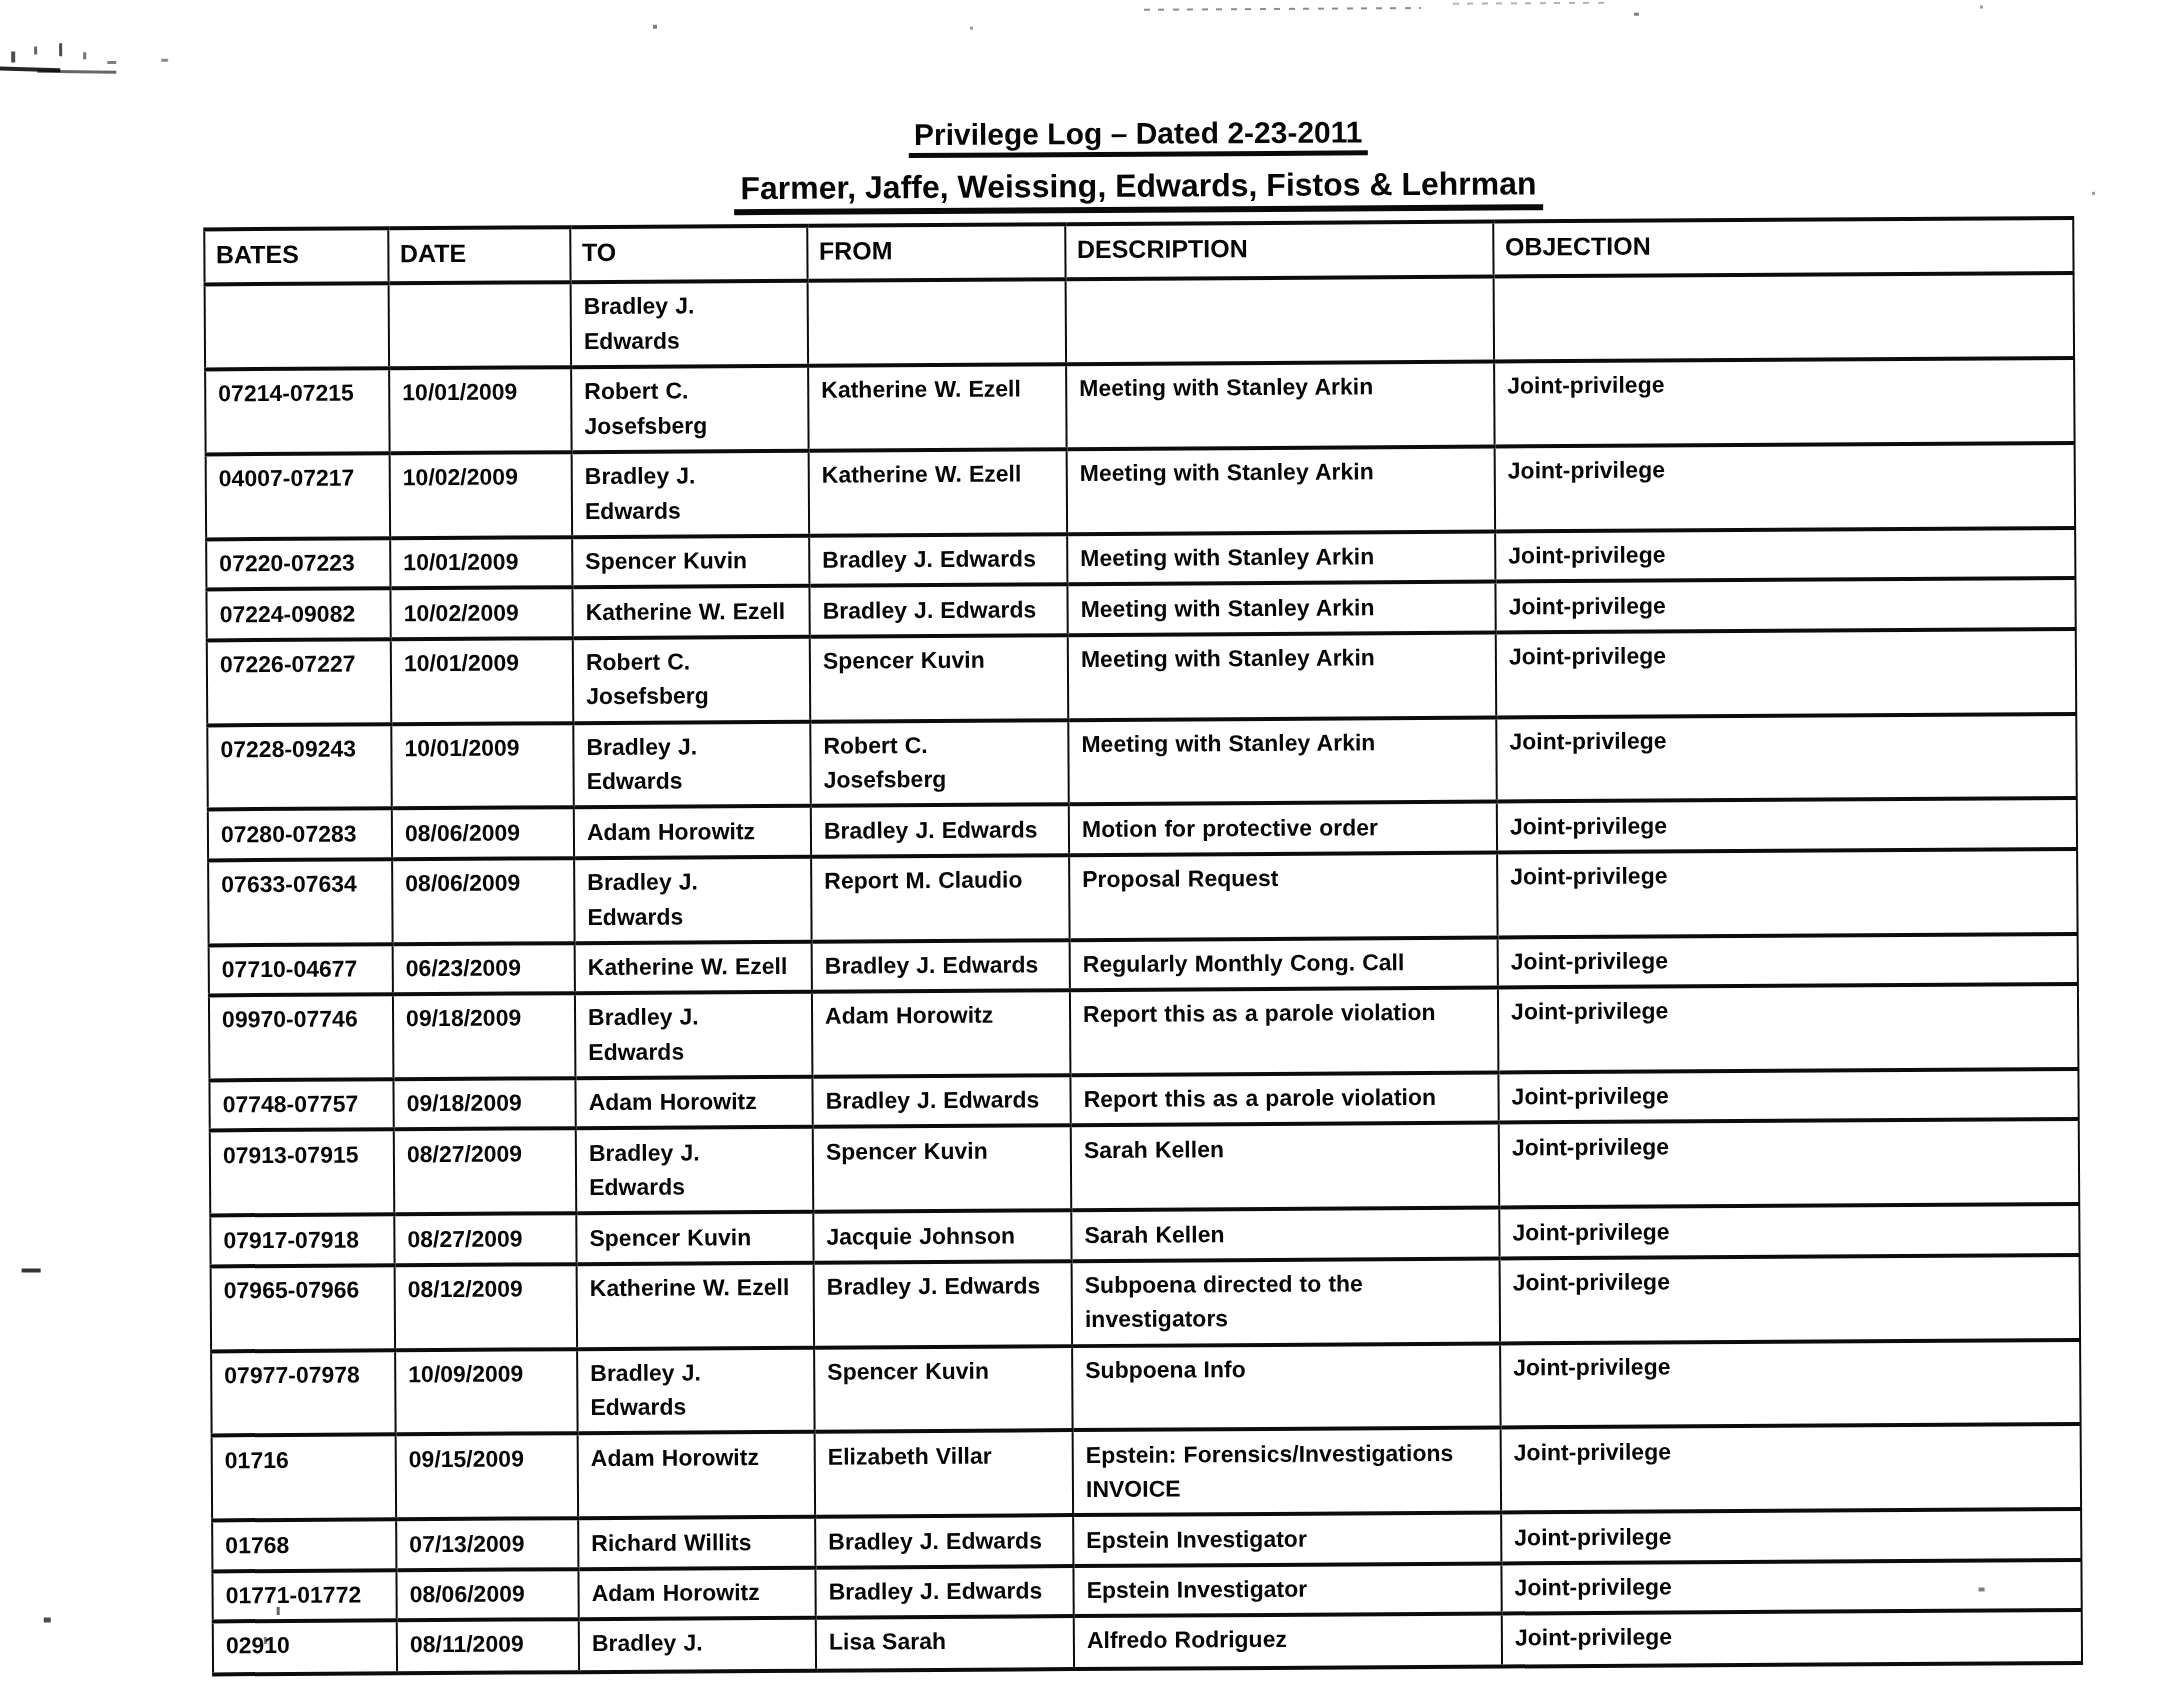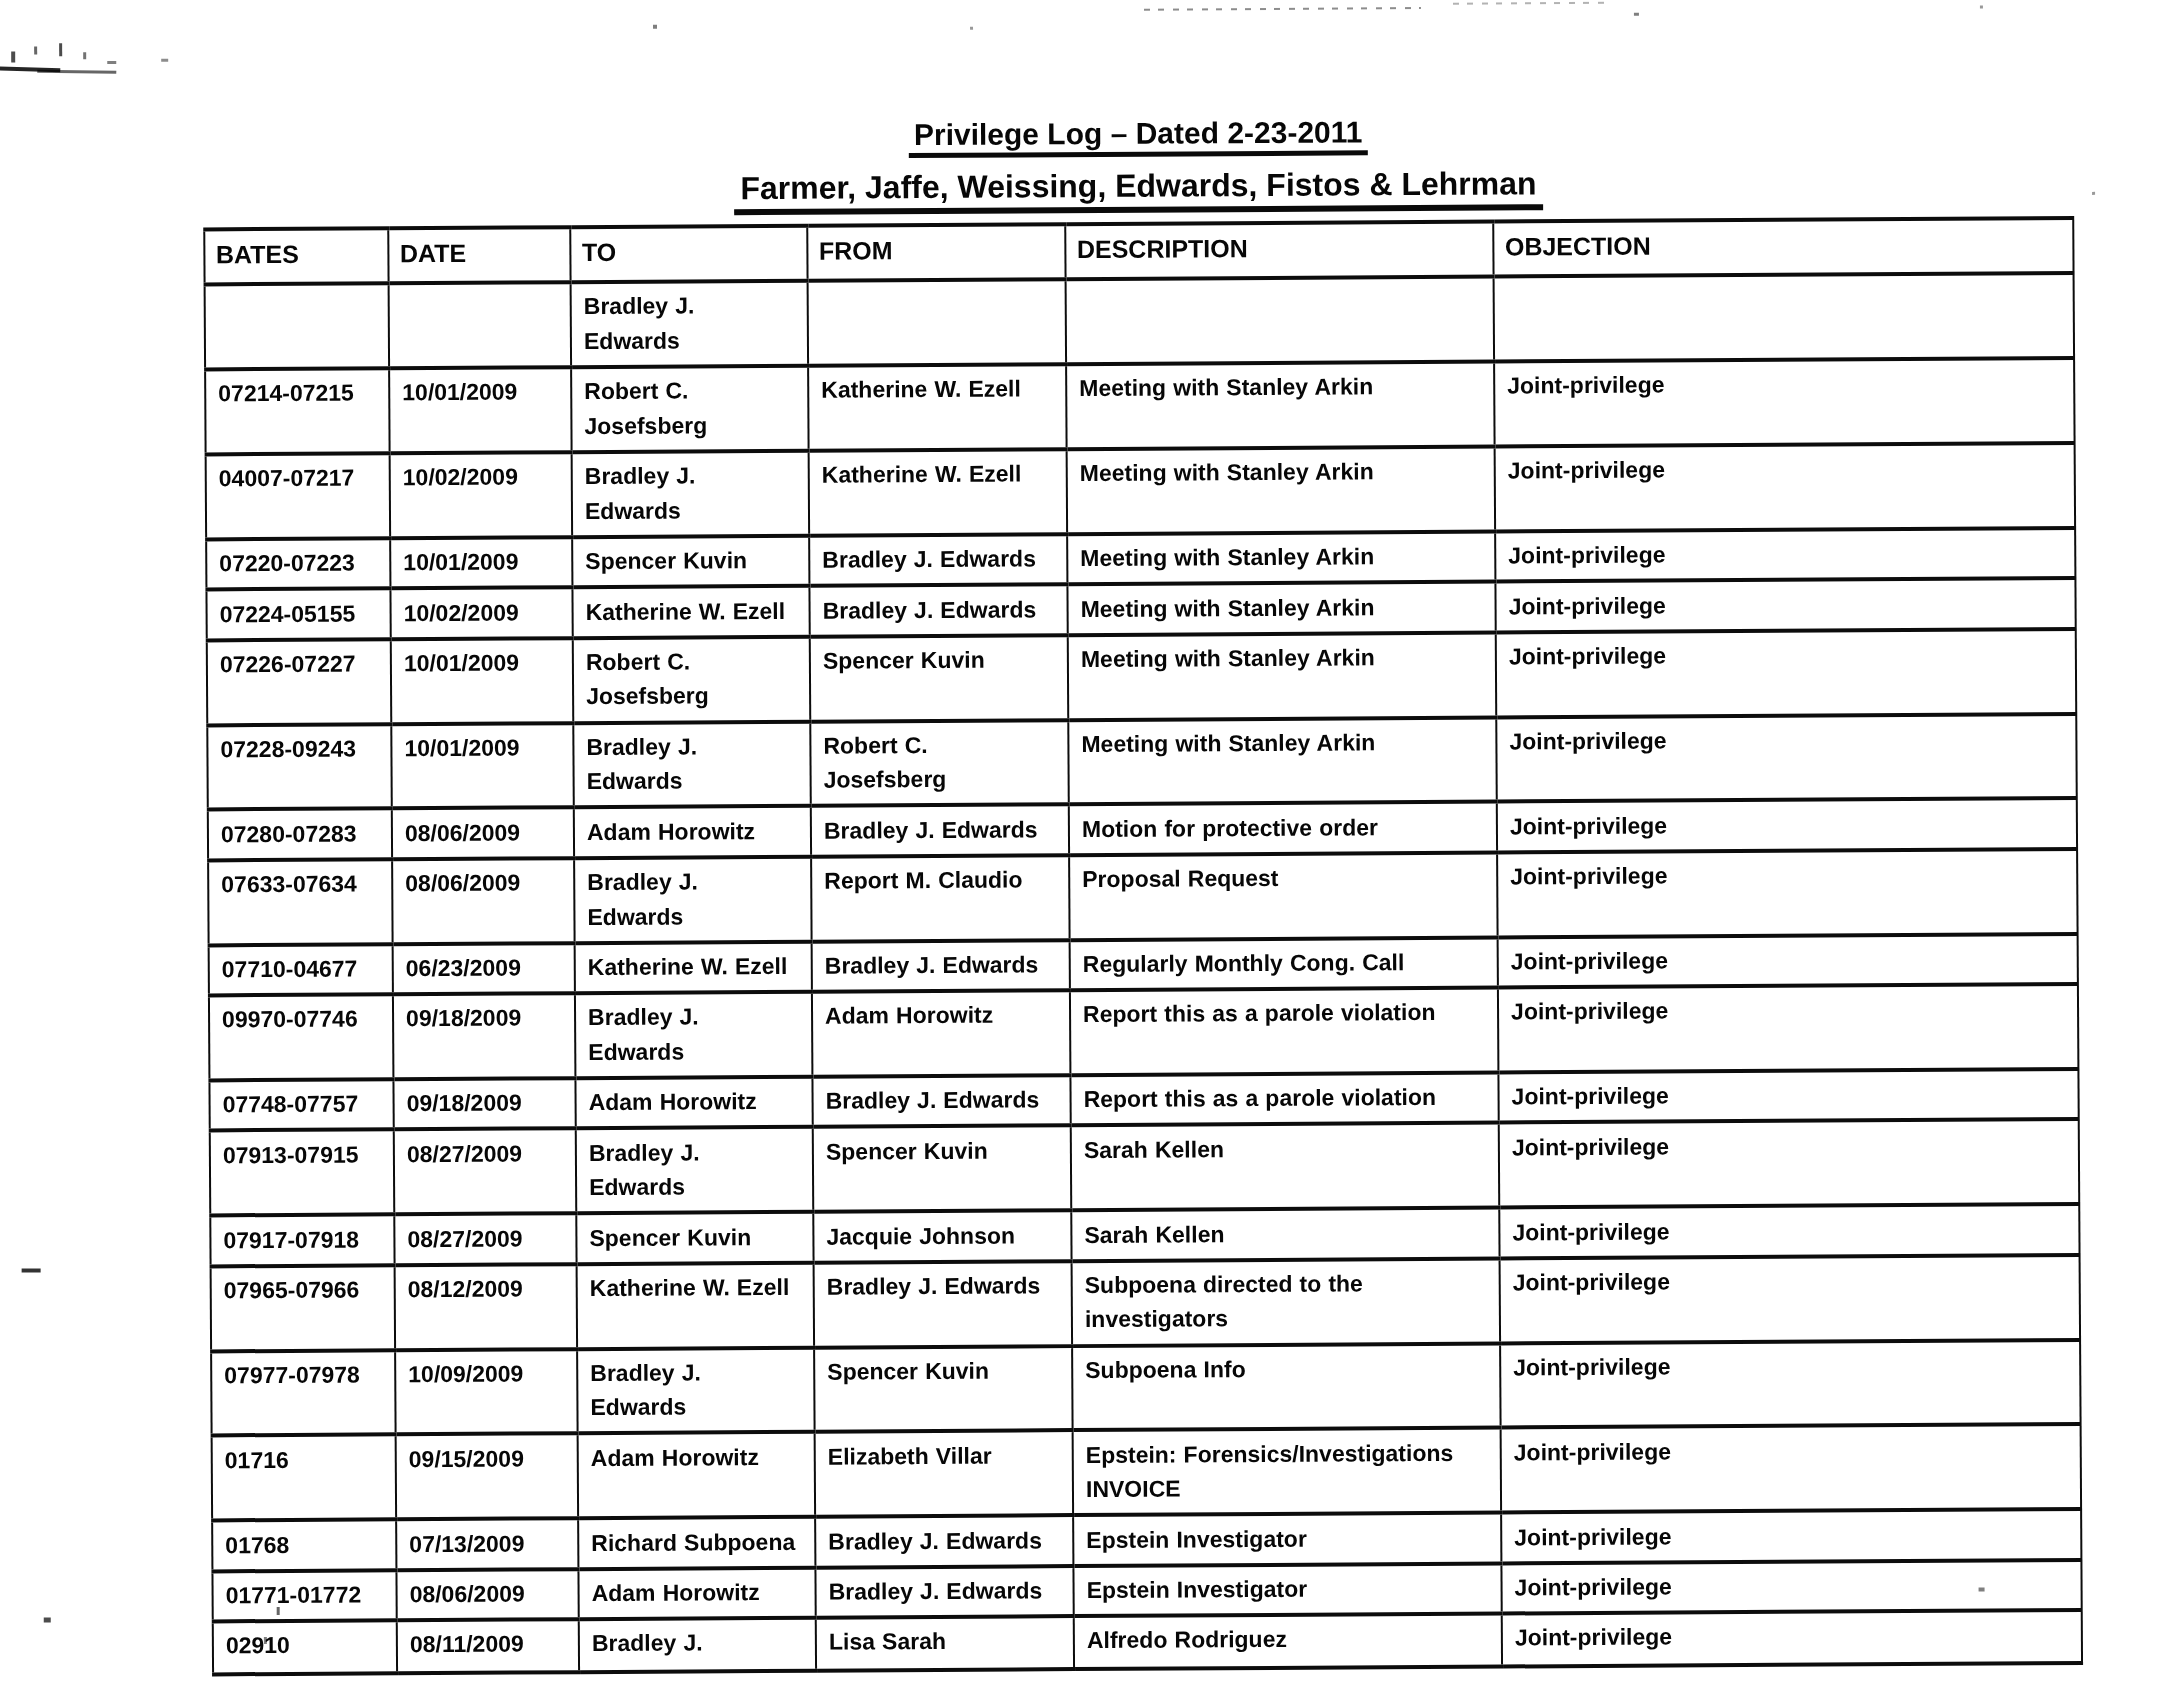--- a/index.html
+++ b/index.html
@@ -222,21 +222,21 @@
             </td>
             <td class="c-desc">
               <div class="cw">Meeting with Stanley Arkin</div>
             </td>
             <td>
               <div class="cw">Joint-privilege</div>
             </td>
           </tr>
           <tr>
             <td>
-              <div class="cw">07224-05155</div>
+              <div class="cw">07224-09082</div>
             </td>
             <td>
               <div class="cw">10/02/2009</div>
             </td>
             <td class="c-to">
               <div class="cw">Katherine W. Ezell</div>
             </td>
             <td class="c-from">
               <div class="cw">Bradley J. Edwards</div>
             </td>
@@ -488,21 +488,21 @@
             </td>
           </tr>
           <tr>
             <td>
               <div class="cw">01768</div>
             </td>
             <td>
               <div class="cw">07/13/2009</div>
             </td>
             <td class="c-to">
-              <div class="cw">Richard Subpoena</div>
+              <div class="cw">Richard Willits</div>
             </td>
             <td class="c-from">
               <div class="cw">Bradley J. Edwards</div>
             </td>
             <td class="c-desc">
               <div class="cw">Epstein Investigator</div>
             </td>
             <td>
               <div class="cw">Joint-privilege</div>
             </td>

